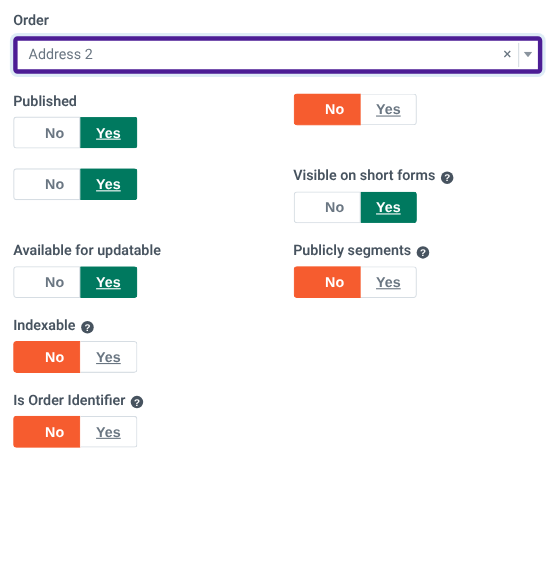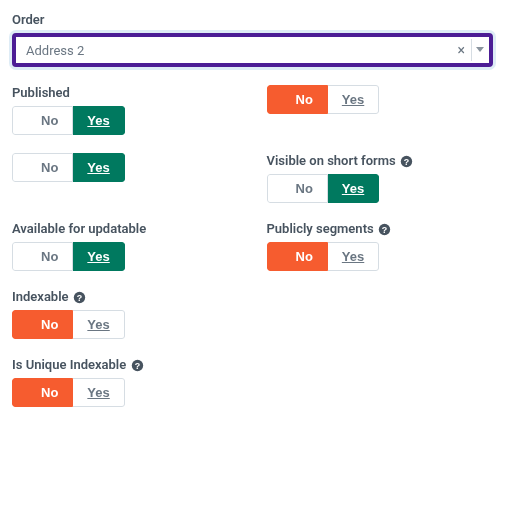--- a/index.html
+++ b/index.html
@@ -212,21 +212,21 @@
       <button class="toggle-btn active-no">No</button>
       <button class="toggle-btn">Yes</button>
     </div>
   </div>
   <div class="col"></div>
 </div>
 
 <div class="row">
   <div class="col">
     <div class="field-label">
-      <span>Is Unique Indexable</span>
+      <span>Is Order Identifier</span>
       <span class="help-icon">
         <svg width="13" height="13" viewBox="0 0 16 16">
             <circle cx="8" cy="8" r="7" fill="#47535f"></circle>
             <text x="8" y="12" text-anchor="middle" font-size="11" font-weight="700" fill="#fff" font-family="Arial">?</text>
           </svg>
       </span>
     </div>
     <div class="toggle-group">
       <button class="toggle-btn active-no">No</button>
       <button class="toggle-btn">Yes</button>

